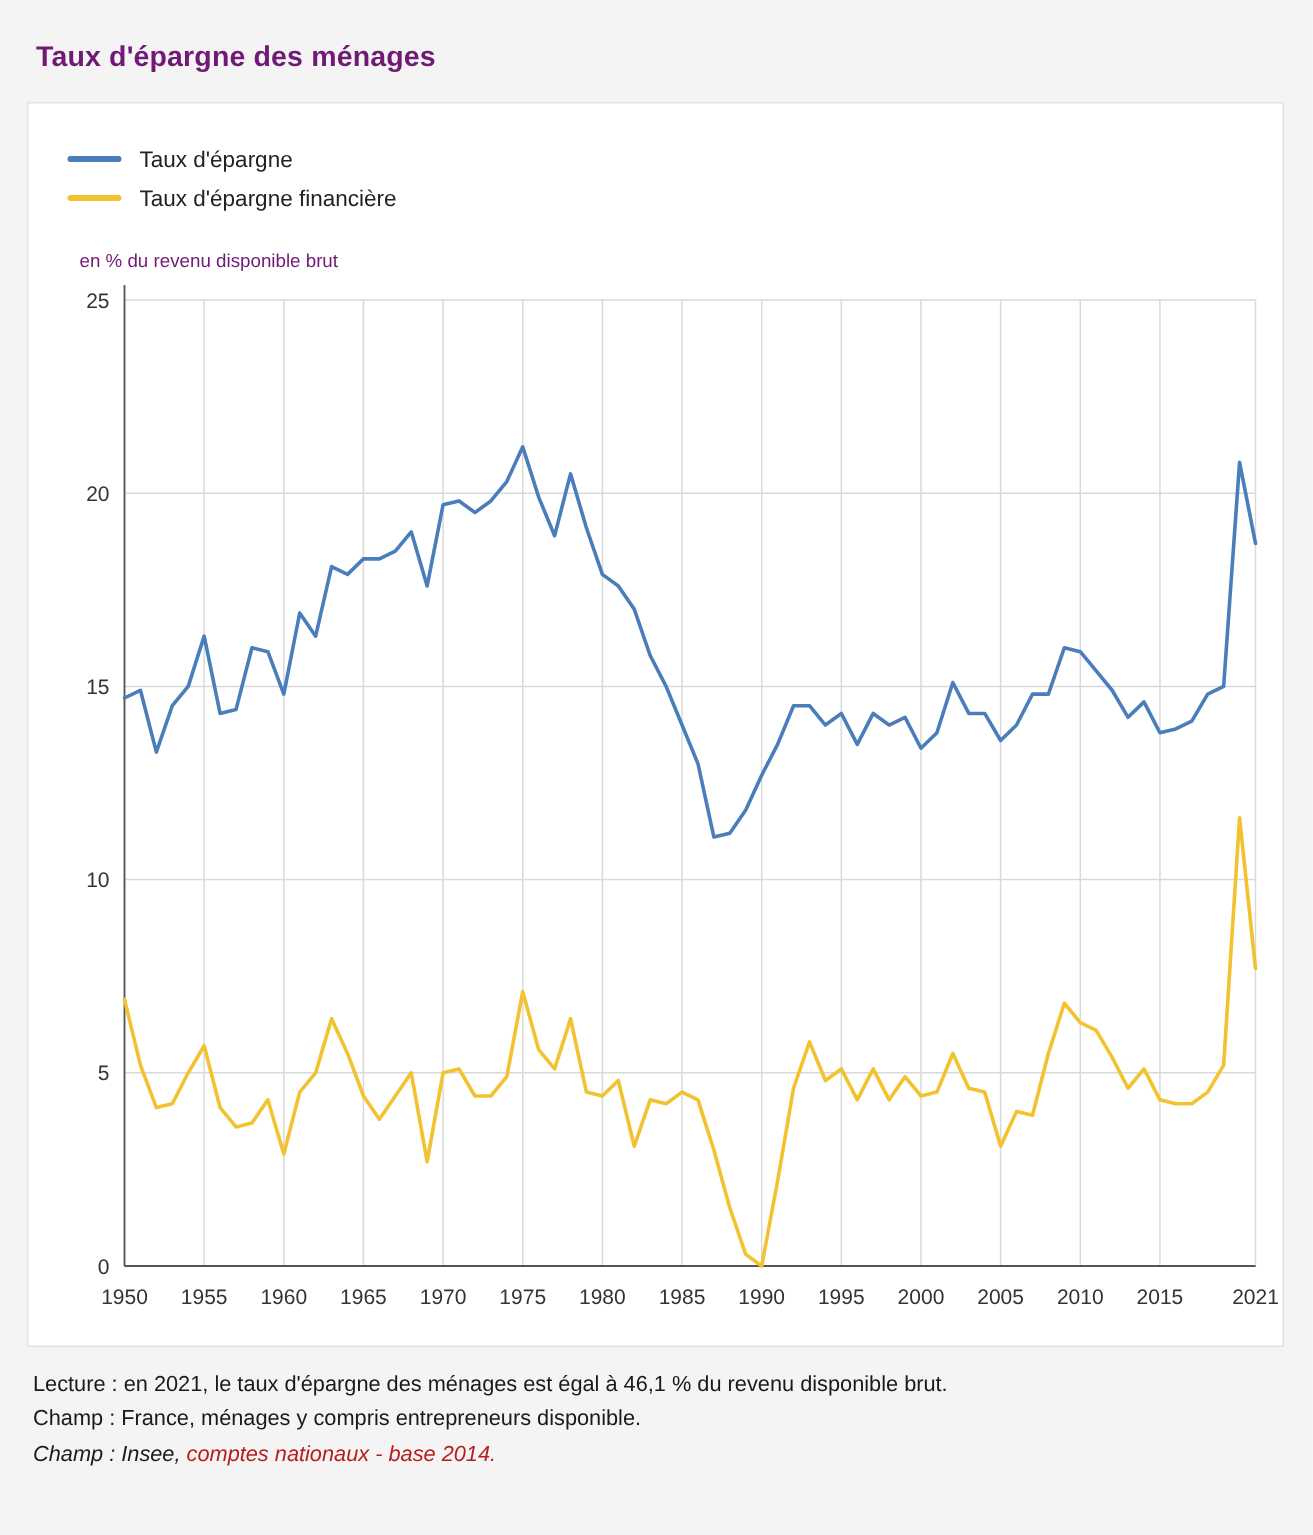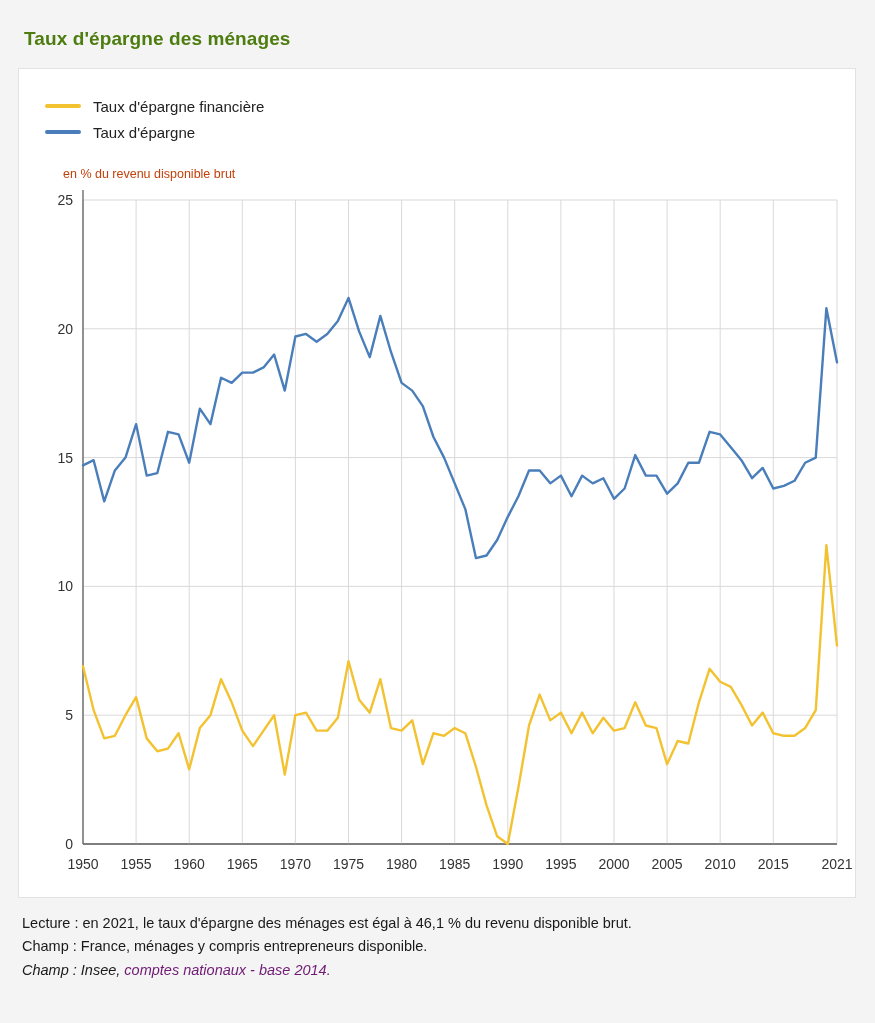--- a/index.html
+++ b/index.html
@@ -15,21 +15,21 @@
     background: #f4f4f4;
     box-sizing: border-box;
     overflow: hidden;
   }
   .page-title {
     position: absolute;
     left: 24px;
     top: 28px;
     font-size: 19px;
     font-weight: bold;
-    color: #4d7c0f;
+    color: #701a75;
     letter-spacing: 0.1px;
   }
   .chart-card {
     position: absolute;
     left: 18px;
     top: 68px;
     width: 838px;
     height: 830px;
     background: #ffffff;
     border: 1px solid #e2e2e2;
@@ -50,63 +50,63 @@
     height: 4px;
     border-radius: 2px;
     margin-right: 12px;
   }
   .legend-label {
     font-size: 15px;
     color: #222;
   }
   .axis-unit {
     position: absolute;
-    left: 44px;
+    left: 34px;
     top: 98px;
     font-size: 12.5px;
-    color: #c2410c;
+    color: #701a75;
   }
   .plot-wrap {
     position: absolute;
     left: 0;
     top: 0;
     width: 838px;
     height: 830px;
   }
   svg { display: block; }
   .footnotes {
     position: absolute;
     left: 22px;
     top: 912px;
     width: 830px;
     font-size: 14.5px;
     color: #1a1a1a;
     line-height: 1.62;
   }
   .footnotes .line { white-space: pre-wrap; }
   .footnotes .src { font-style: italic; color: #1a1a1a; }
-  .footnotes .src .ital-link { font-style: italic; color: #701a75; }
+  .footnotes .src .ital-link { font-style: italic; color: #b91c1c; }
 </style>
 </head>
 <body>
 
 <div id="page">
 
   <div class="page-title">Taux d'épargne des ménages</div>
 
   <div class="chart-card">
 
     <div class="legend">
       <div class="legend-row">
+        <span class="legend-swatch" style="background:#4a7ebb"></span>
+        <span class="legend-label">Taux d'épargne</span>
+      </div>
+      <div class="legend-row">
         <span class="legend-swatch" style="background:#f2c230"></span>
         <span class="legend-label">Taux d'épargne financière</span>
-      </div>
-      <div class="legend-row">
-        <span class="legend-swatch" style="background:#4a7ebb"></span>
-        <span class="legend-label">Taux d'épargne</span>
       </div>
     </div>
 
     <div class="axis-unit">en % du revenu disponible brut</div>
 
     <div class="plot-wrap">
       <svg id="chart-svg" width="838" height="830" viewBox="0 0 838 830">
           <line x1="64" y1="775" x2="818" y2="775" stroke="#555" stroke-width="1.2"></line>
           <text x="54" y="780" text-anchor="end" font-size="14" fill="#333" font-family="&quot;Liberation Sans&quot;, sans-serif">0</text>
           <line x1="64" y1="646.2" x2="818" y2="646.2" stroke="#d9d9d9" stroke-width="1"></line>

